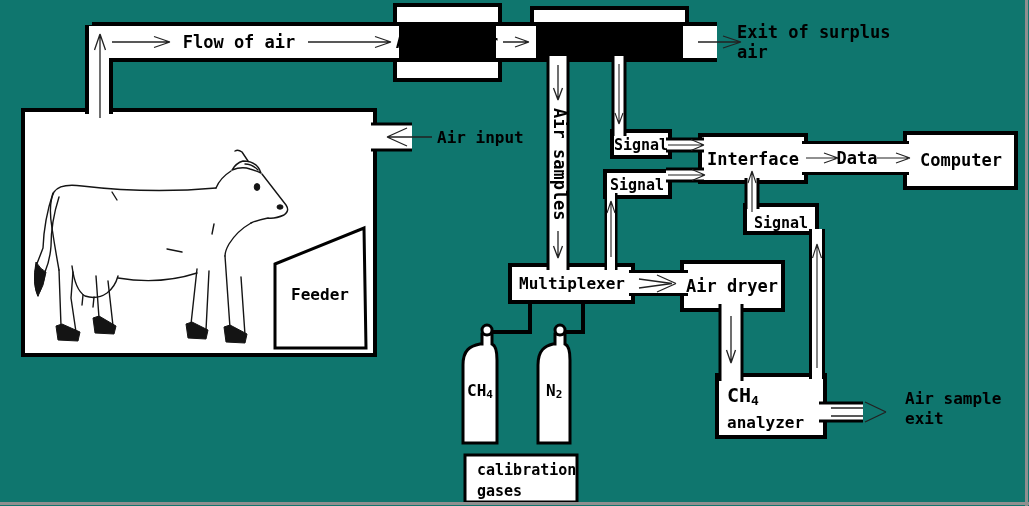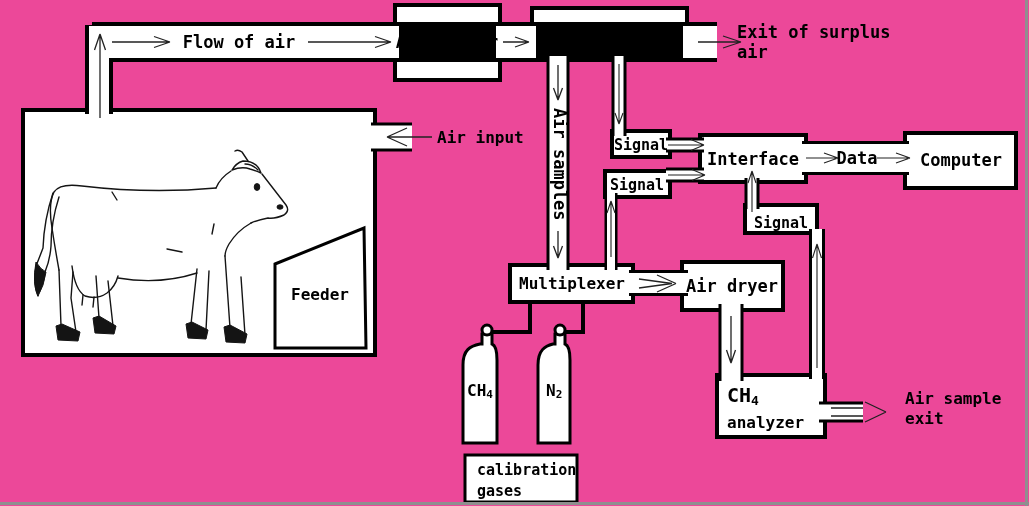--- a/index.html
+++ b/index.html
@@ -1,16 +1,16 @@
 <!DOCTYPE html>
 <html><head>
 <meta charset="utf-8">
 <style>
   html,body{margin:0;padding:0;background:#fff;}
-  .stage{position:relative;width:1029px;height:506px;background:#ec4899;overflow:hidden;}
+  .stage{position:relative;width:1029px;height:506px;background:#0f766e;overflow:hidden;}
   svg{display:block;}
   text{font-family:"DejaVu Sans Mono","Liberation Mono",monospace;font-weight:bold;fill:#000;}
   .box{fill:#ffffff;stroke:#000000;stroke-width:4;}
   .box-thin{fill:#ffffff;stroke:#000000;stroke-width:3;}
   .duct-b{fill:none;stroke:#000000;}
   .duct-w{fill:none;stroke:#ffffff;}
   .arrow{fill:none;stroke:#222222;stroke-width:1.3;}
   .wire{fill:none;stroke:#222222;stroke-width:1.1;}
   .cow-line{fill:none;stroke:#141414;stroke-width:1.4;stroke-linecap:round;stroke-linejoin:round;}
   .cow-dark{fill:#141414;stroke:#141414;stroke-width:1;stroke-linejoin:round;}

